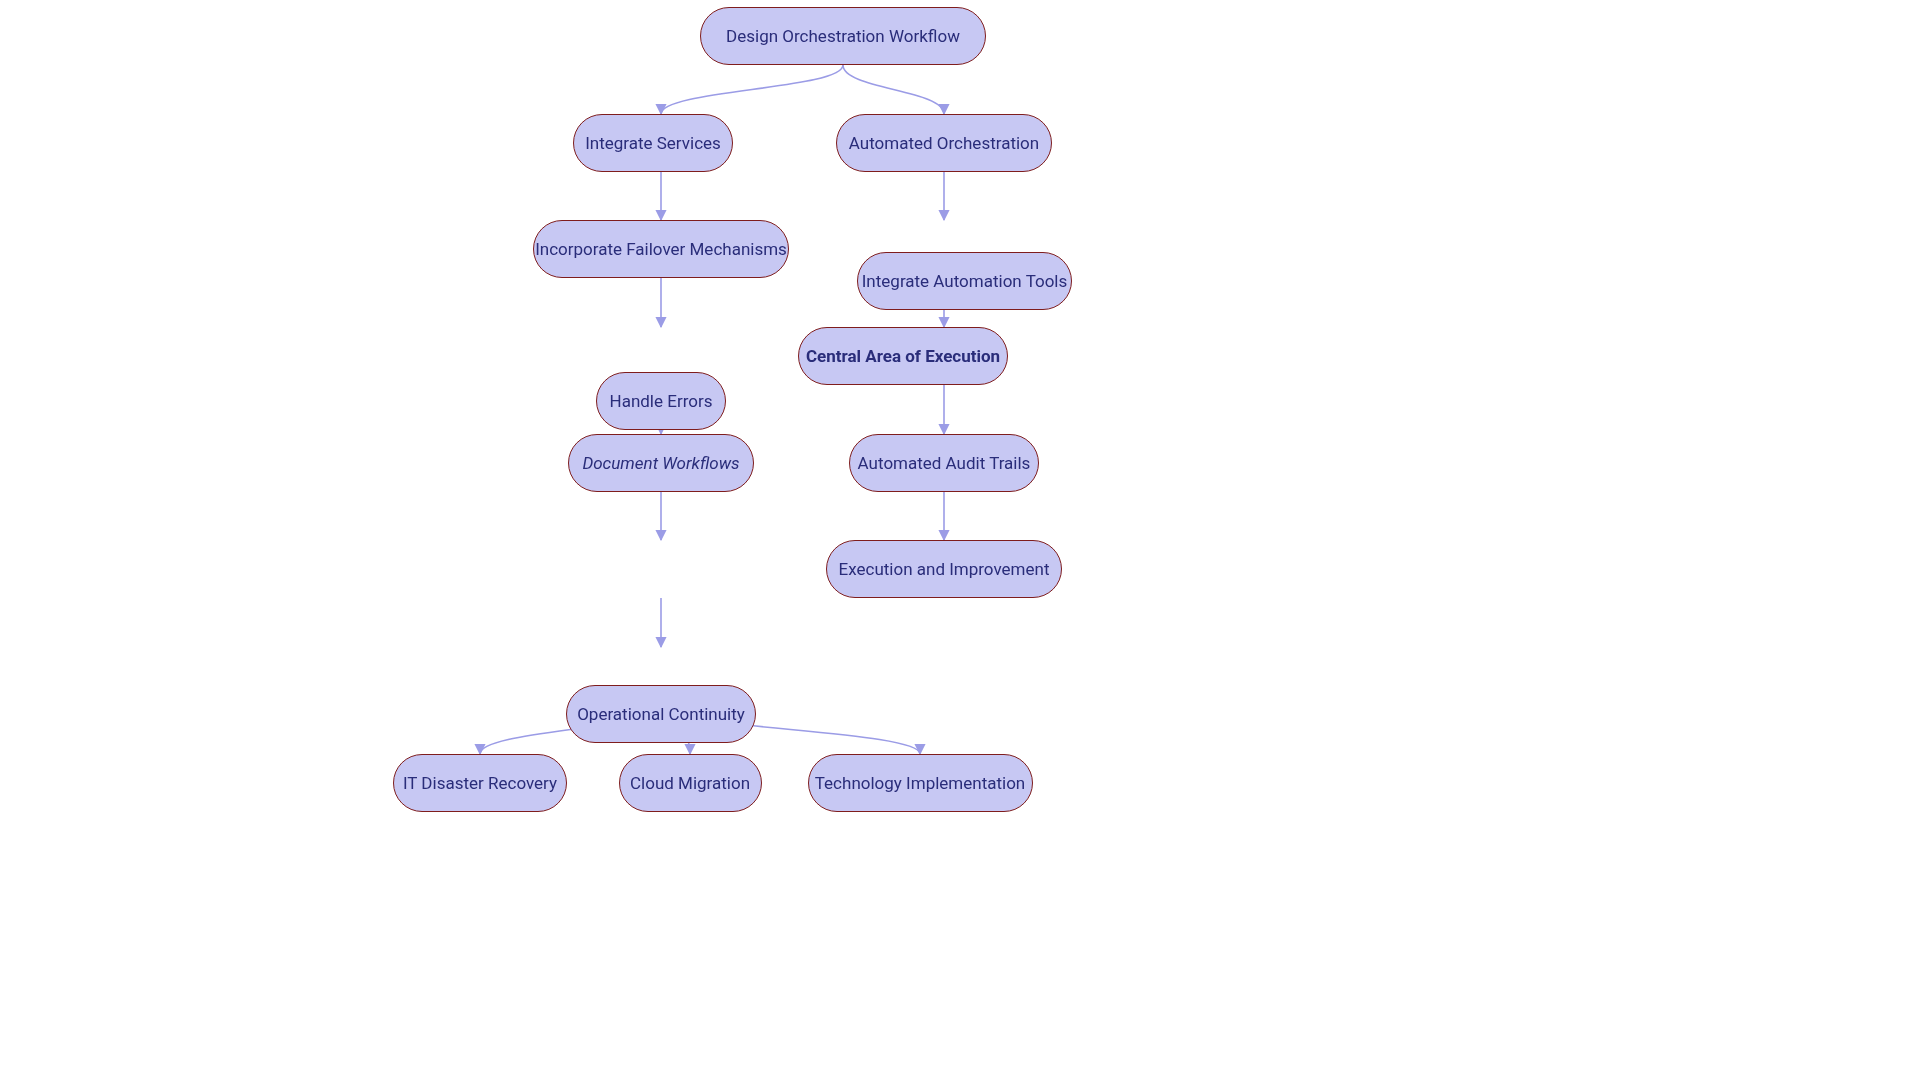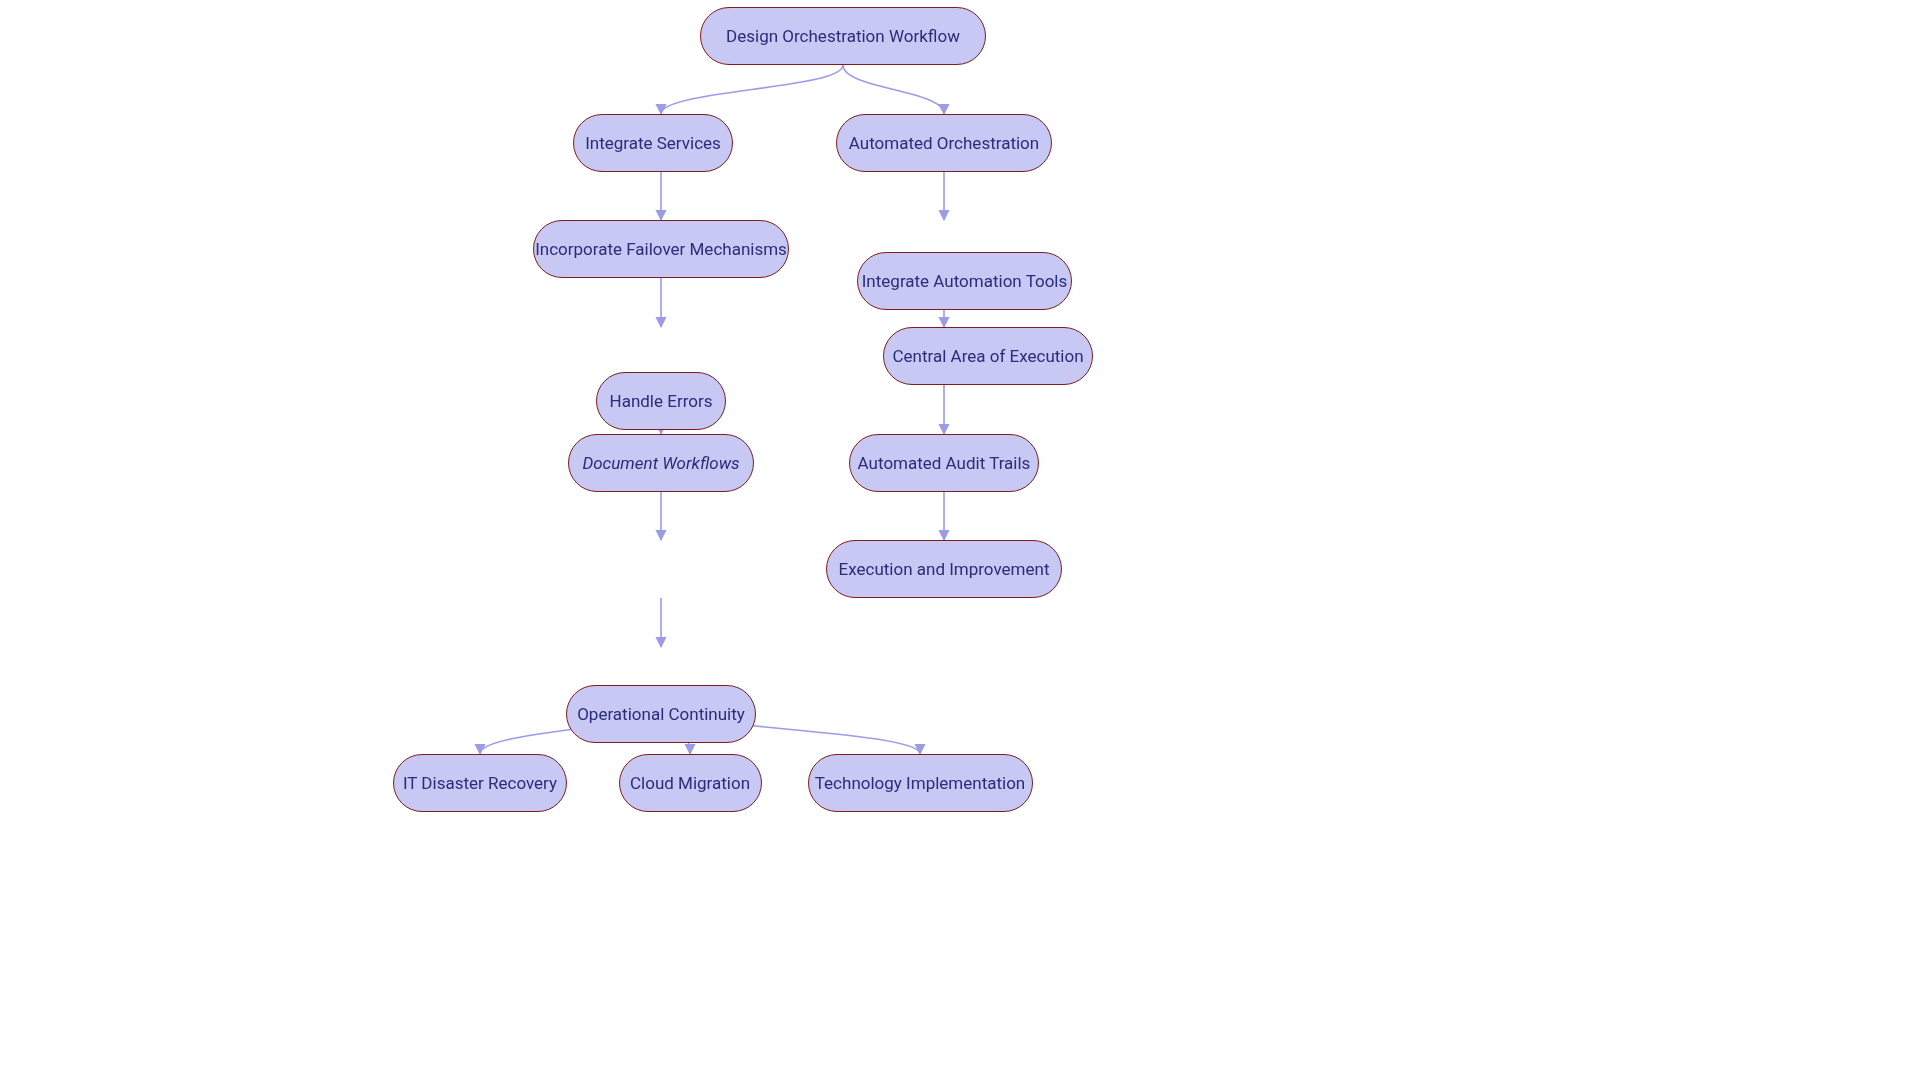--- a/index.html
+++ b/index.html
@@ -68,21 +68,21 @@
         <path d="M 661 705 C 661 729.5, 920 729.5, 920 754" fill="none" stroke="#9b9ce6" stroke-width="1.6" marker-end="url(#arrow)"></path>
       </g>
   </svg>
 
   <div class="node" style="left: 700px; top: 7px; width: 286px;">Design Orchestration Workflow</div>
   <div class="node" style="left: 573px; top: 114px; width: 160px;">Integrate Services</div>
   <div class="node" style="left: 836px; top: 114px; width: 216px;">Automated Orchestration</div>
   <div class="node" style="left: 533px; top: 220px; width: 256px;">Incorporate Failover Mechanisms</div>
   <div class="node" style="left: 857px; top: 220px; width: 215px; margin-top: 32px;">Integrate Automation Tools</div>
   <div class="node" style="left: 596px; top: 336px; width: 130px; margin-top: 36px;">Handle Errors</div>
-  <div class="node" style="left: 883px; top: 327px; width: 210px;">Central Area of Execution</div>
+  <div class="node" style="left: 798px; top: 327px; width: 210px; font-weight: bold;">Central Area of Execution</div>
   <div class="node" style="left: 568px; top: 434px; width: 186px; font-style: italic;">Document Workflows</div>
   <div class="node" style="left: 849px; top: 434px; width: 190px; text-align: center;">Automated Audit Trails</div>
 
   <div class="node" style="left: 826px; top: 540px; width: 236px;">Execution and Improvement</div>
   <div class="node" style="left: 566px; top: 685px; width: 190px;">Operational Continuity</div>
   <div class="node" style="left: 393px; top: 754px; width: 174px;">IT Disaster Recovery</div>
   <div class="node" style="left: 618.5px; top: 754px; width: 143px;">Cloud Migration</div>
   <div class="node" style="left: 807.5px; top: 754px; width: 225px;">Technology Implementation</div>
 
 </div>

